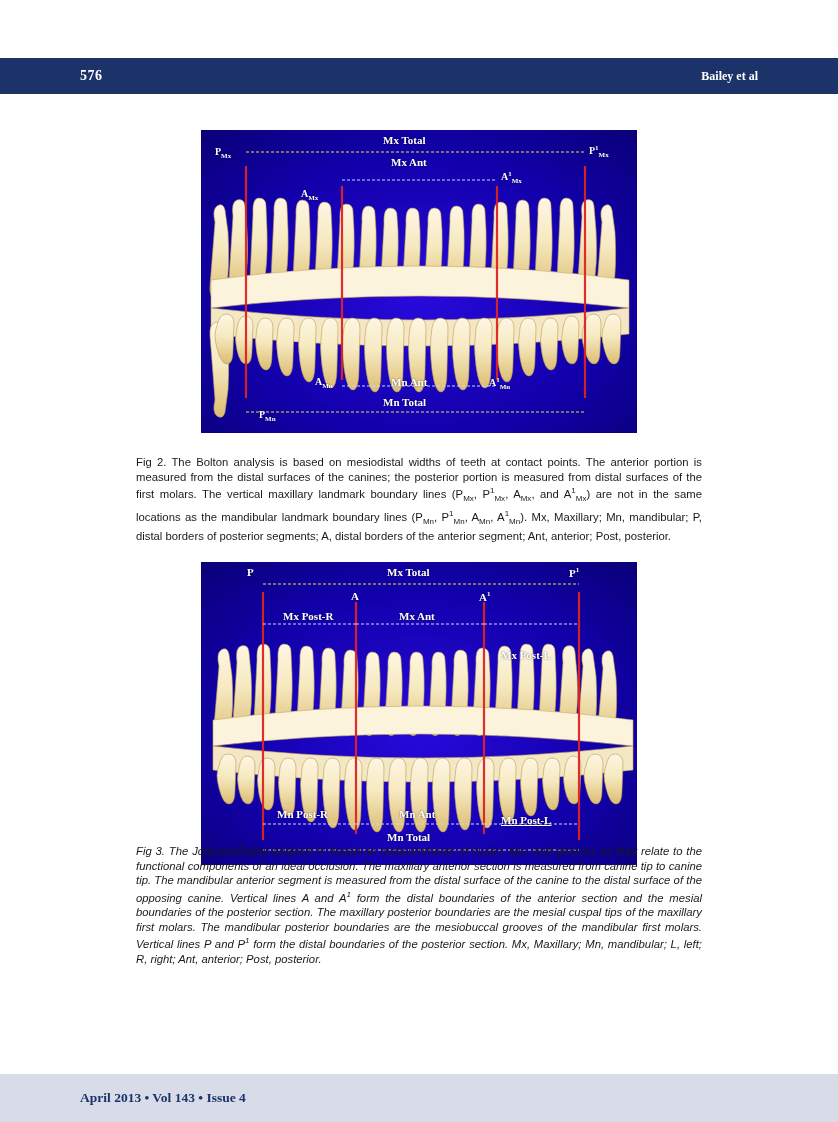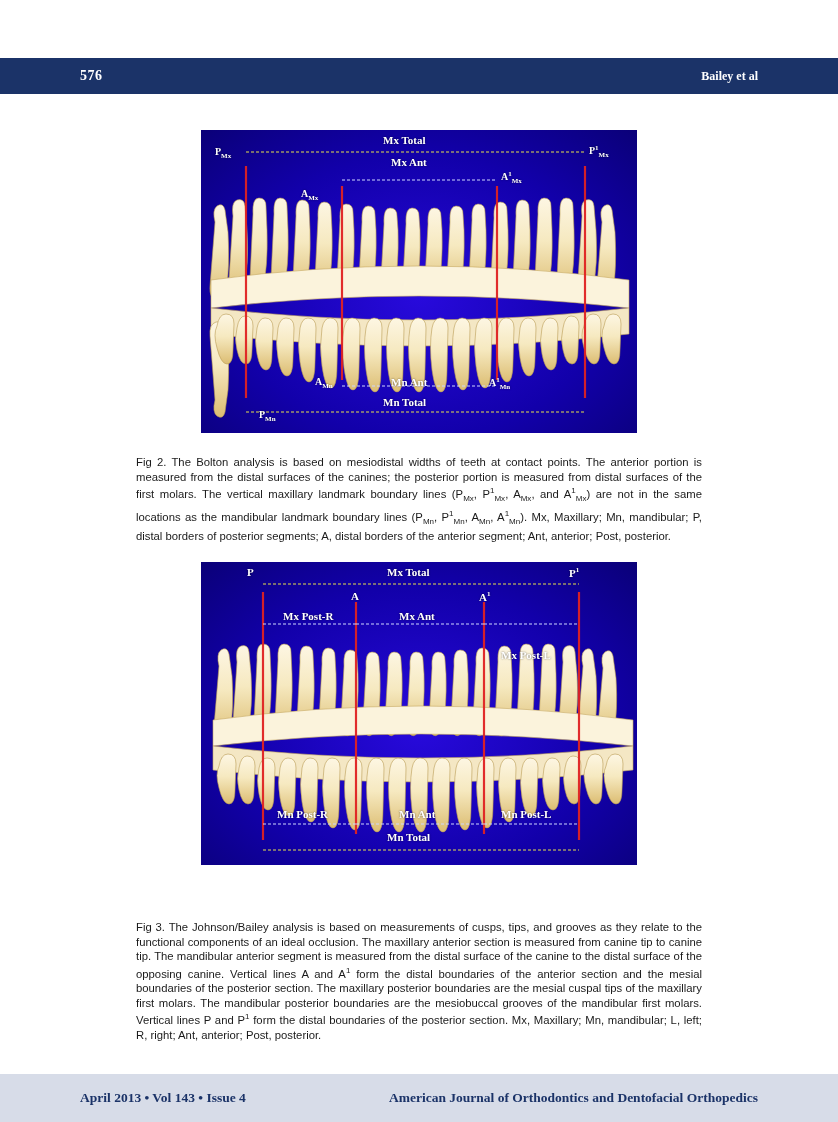--- a/index.html
+++ b/index.html
@@ -89,21 +89,21 @@
     position: absolute;
     width: 566px;
     left: 136px;
     font-family: "Liberation Sans", sans-serif;
     font-size: 11.3px;
     line-height: 14.6px;
     color: #1a1a1a;
     text-align: justify;
   }
   .cap2 { top: 455px; }
-  .cap3 { top: 920px; }
+  .cap3 { top: 844px; font-style: italic; }
   .caption sup { font-size: 8px; vertical-align: super; }
   .caption sub { font-size: 8px; vertical-align: sub; }
 
   
   .footer-bar {
     position: absolute;
     left: 0;
     top: 1074px;
     width: 838px;
     height: 48px;
@@ -318,27 +318,26 @@
       <div class="meas" style="left:46px; top:4px;">P</div>
       <div class="meas" style="left:186px; top:4px;">Mx Total</div>
       <div class="meas" style="left:368px; top:4px;">P<sup>1</sup></div>
       <div class="meas" style="left:82px; top:48px;">Mx Post-R</div>
       <div class="meas" style="left:150px; top:28px;">A</div>
       <div class="meas" style="left:198px; top:48px;">Mx Ant</div>
       <div class="meas" style="left:278px; top:28px;">A<sup>1</sup></div>
       <div class="meas" style="left:300px; top:48px;margin-top:39px;">Mx Post-L</div>
       <div class="meas" style="left:76px; top:246px;">Mn Post-R</div>
       <div class="meas" style="left:198px; top:246px;">Mn Ant</div>
-      <div class="meas" style="left:300px; top:246px;">Mn Post-L</div>
+      <div class="meas" style="left:300px; top:252px;text-decoration:underline;">Mn Post-L</div>
       <div class="meas" style="left:186px; top:269px;">Mn Total</div>
     </div>
   </div>
 
   <div class="caption cap3">
     <span>Fig 3.</span><span> The Johnson/Bailey analysis is based on measurements of cusps, tips, and grooves as they relate to the functional components of an ideal occlusion. The maxillary anterior section is measured from canine tip to canine tip. The mandibular anterior segment is measured from the distal surface of the canine to the distal surface of the opposing canine. Vertical lines A and A<sup>1</sup> form the distal boundaries of the anterior section and the mesial boundaries of the posterior section. The maxillary posterior boundaries are the mesial cuspal tips of the maxillary first molars. The mandibular posterior boundaries are the mesiobuccal grooves of the mandibular first molars. Vertical lines P and P<sup>1</sup> form the distal boundaries of the posterior section. Mx, Maxillary; Mn, mandibular; L, left; R, right; Ant, anterior; Post, posterior.</span>
   </div>
 
   <div class="footer-bar">
     <span class="footer-left">April 2013 • Vol 143 • Issue 4</span>
-    <span class="footer-right">American Journal of Orthodontics and Dentofacial Orthopedics</span>
   </div>
 
 </div>
 
 </body></html>

